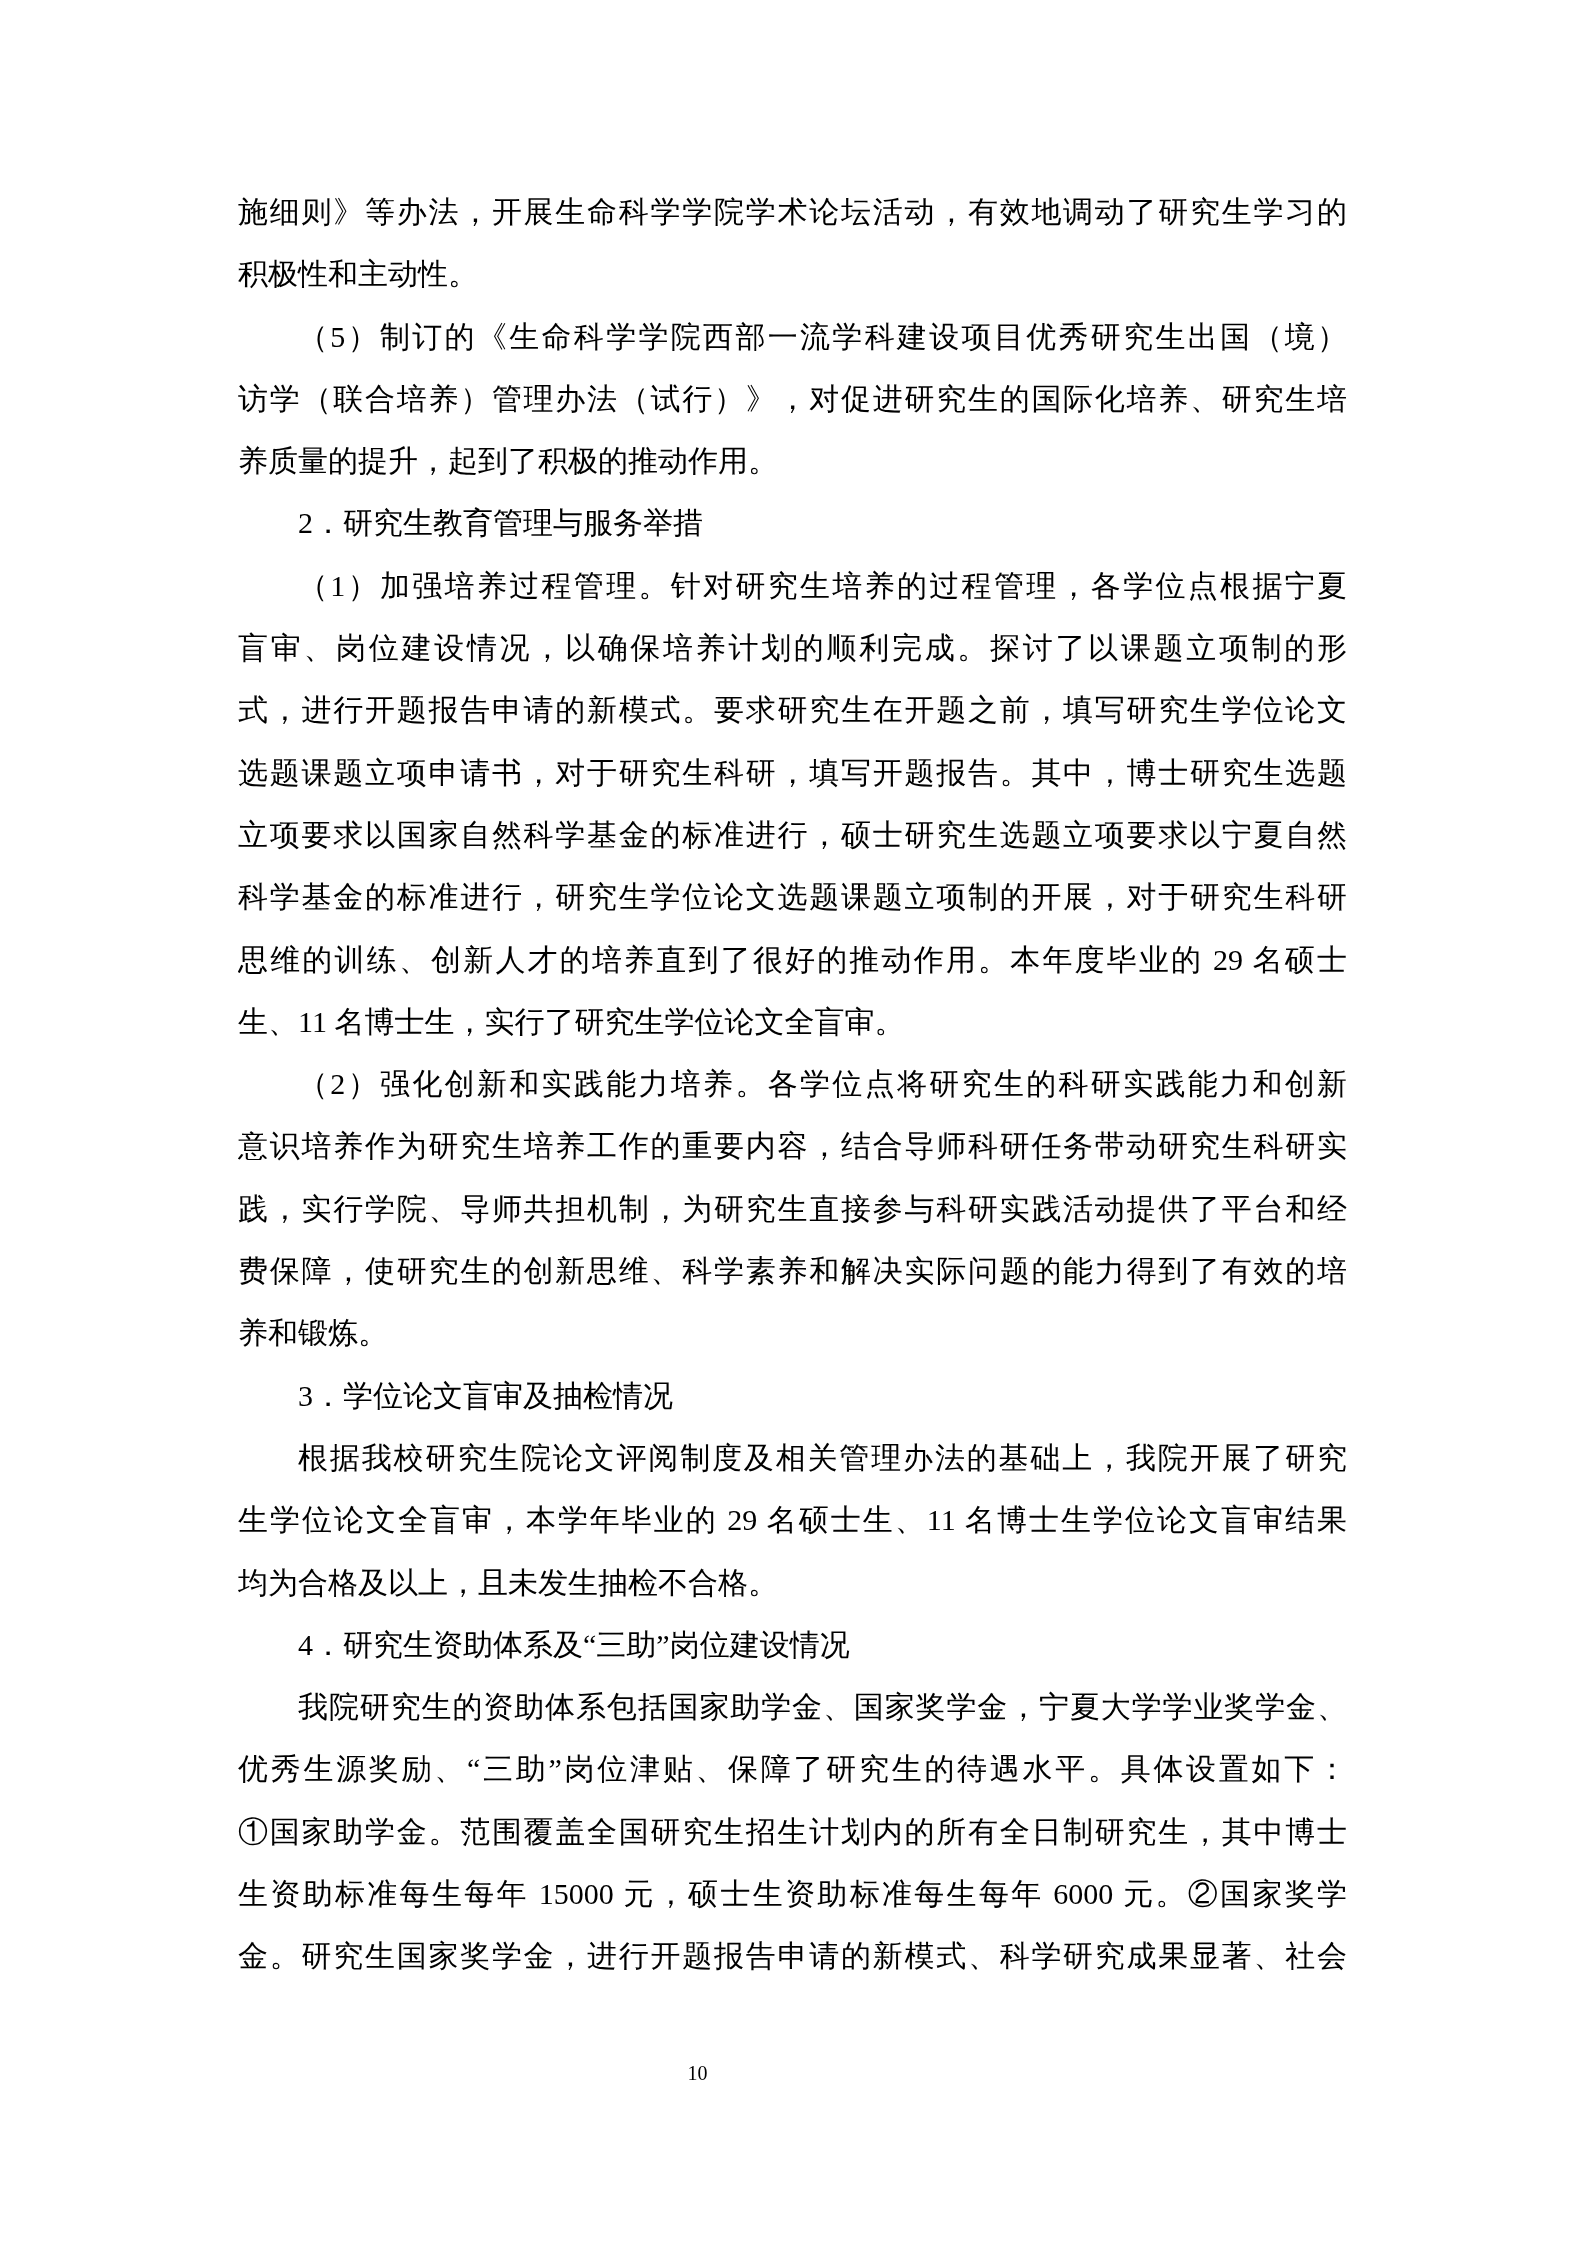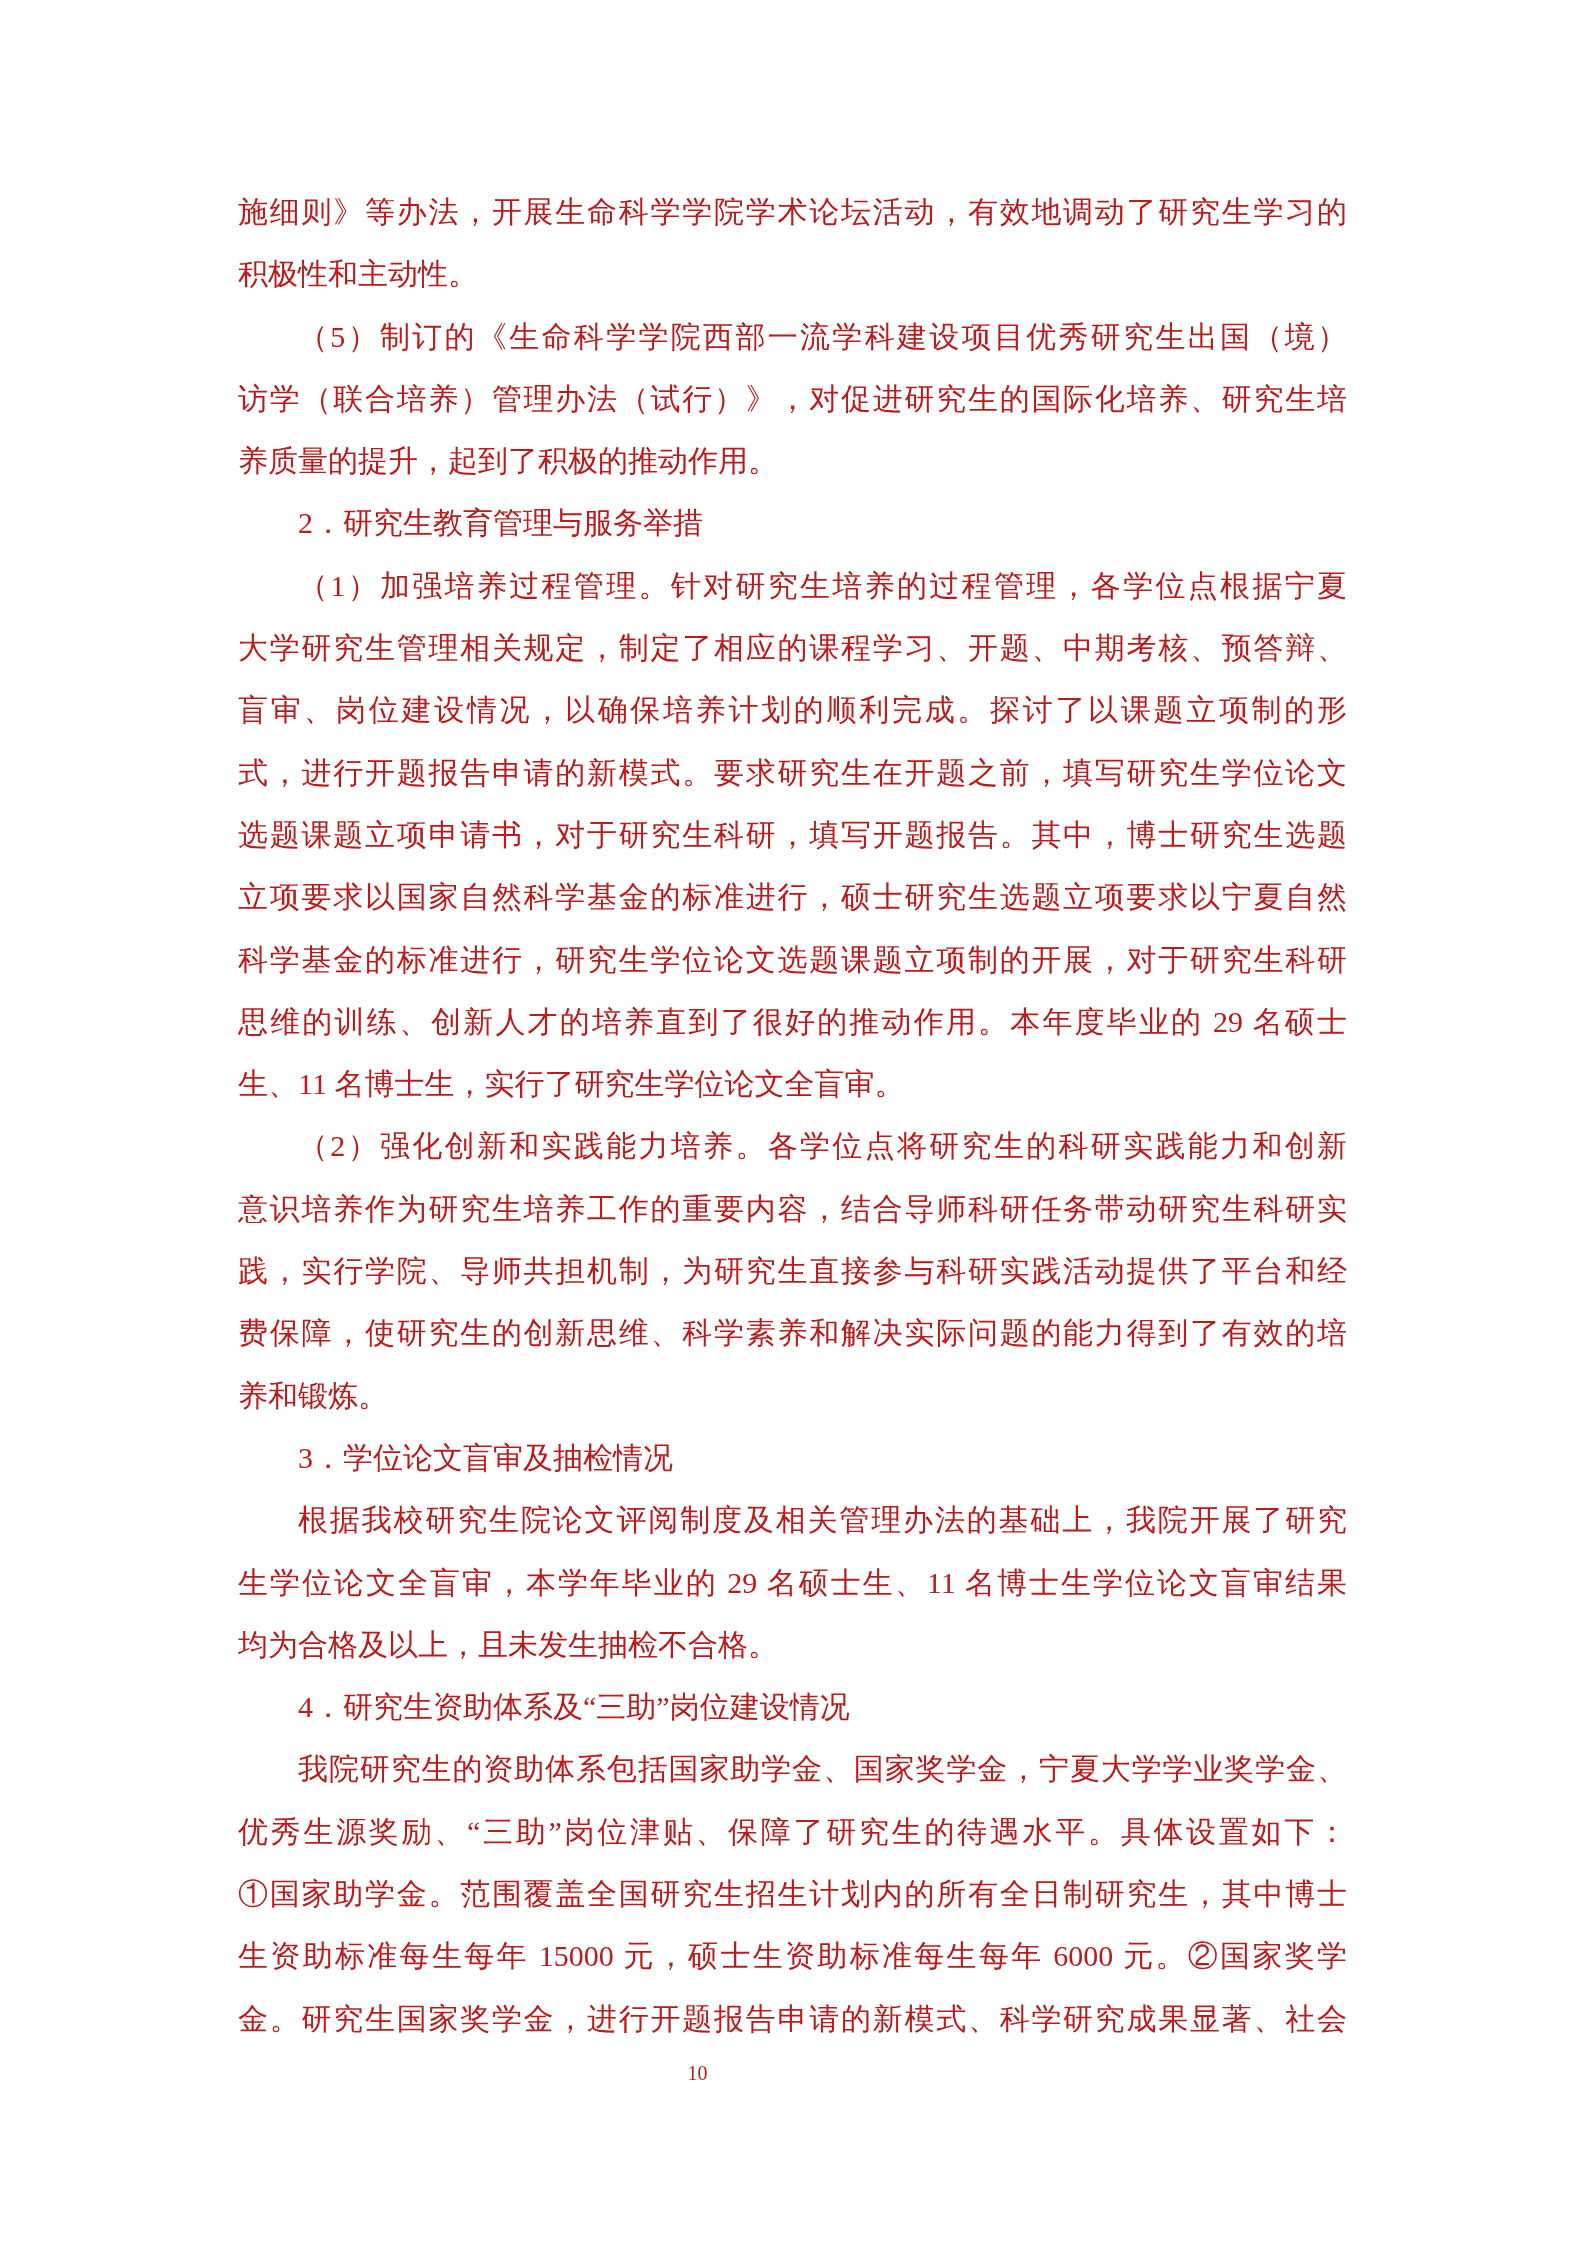--- a/index.html
+++ b/index.html
@@ -5,21 +5,21 @@
   html, body {
     margin: 0;
     padding: 0;
     background: #ffffff;
   }
   .page {
     position: relative;
     width: 1395px;
     height: 2245px;
     background: #ffffff;
-    color: #b91c1c;
+    color: #000000;
     font-family: "Liberation Serif", "DejaVu Serif", serif;
     overflow: hidden;
   }
   .body-text {
     position: absolute;
     left: 238px;
     width: 1109px;
     top: 181px;
     font-size: 30px;
   }
@@ -53,21 +53,20 @@
 
 <div class="page">
   <div class="body-text" id="doc-body">
       <div class="line fill">施细则》等办法，开展生命科学学院学术论坛活动，有效地调动了研究生学习的</div>
       <div class="line">积极性和主动性。</div>
       <div class="line indent fill">（5）制订的《生命科学学院西部一流学科建设项目优秀研究生出国（境）</div>
       <div class="line fill">访学（联合培养）管理办法（试行）》，对促进研究生的国际化培养、研究生培</div>
       <div class="line">养质量的提升，起到了积极的推动作用。</div>
       <div class="line indent">2．研究生教育管理与服务举措</div>
       <div class="line indent fill">（1）加强培养过程管理。针对研究生培养的过程管理，各学位点根据宁夏</div>
-      <div class="line fill">大学研究生管理相关规定，制定了相应的课程学习、开题、中期考核、预答辩、</div>
       <div class="line fill">盲审、岗位建设情况，以确保培养计划的顺利完成。探讨了以课题立项制的形</div>
       <div class="line fill">式，进行开题报告申请的新模式。要求研究生在开题之前，填写研究生学位论文</div>
       <div class="line fill">选题课题立项申请书，对于研究生科研，填写开题报告。其中，博士研究生选题</div>
       <div class="line fill">立项要求以国家自然科学基金的标准进行，硕士研究生选题立项要求以宁夏自然</div>
       <div class="line fill">科学基金的标准进行，研究生学位论文选题课题立项制的开展，对于研究生科研</div>
       <div class="line fill">思维的训练、创新人才的培养直到了很好的推动作用。本年度毕业的 29 名硕士</div>
       <div class="line">生、11 名博士生，实行了研究生学位论文全盲审。</div>
       <div class="line indent fill">（2）强化创新和实践能力培养。各学位点将研究生的科研实践能力和创新</div>
       <div class="line fill">意识培养作为研究生培养工作的重要内容，结合导师科研任务带动研究生科研实</div>
       <div class="line fill">践，实行学院、导师共担机制，为研究生直接参与科研实践活动提供了平台和经</div>

